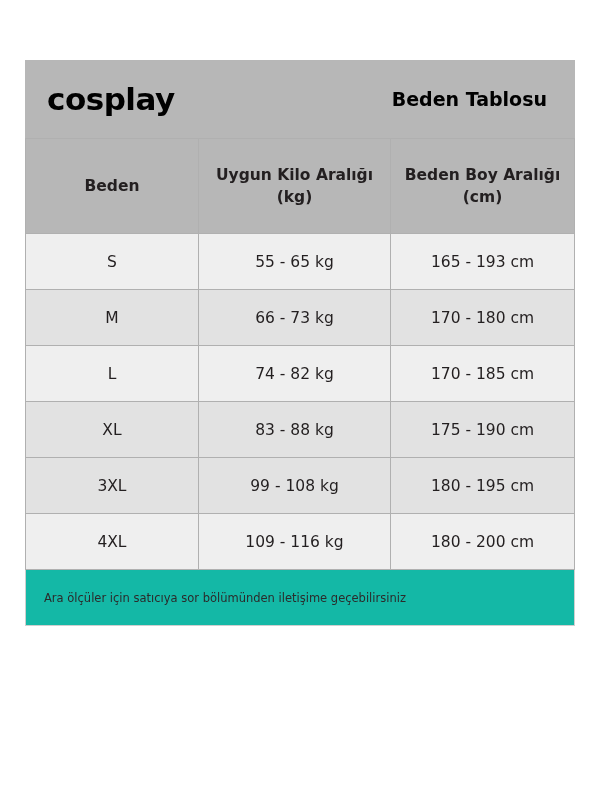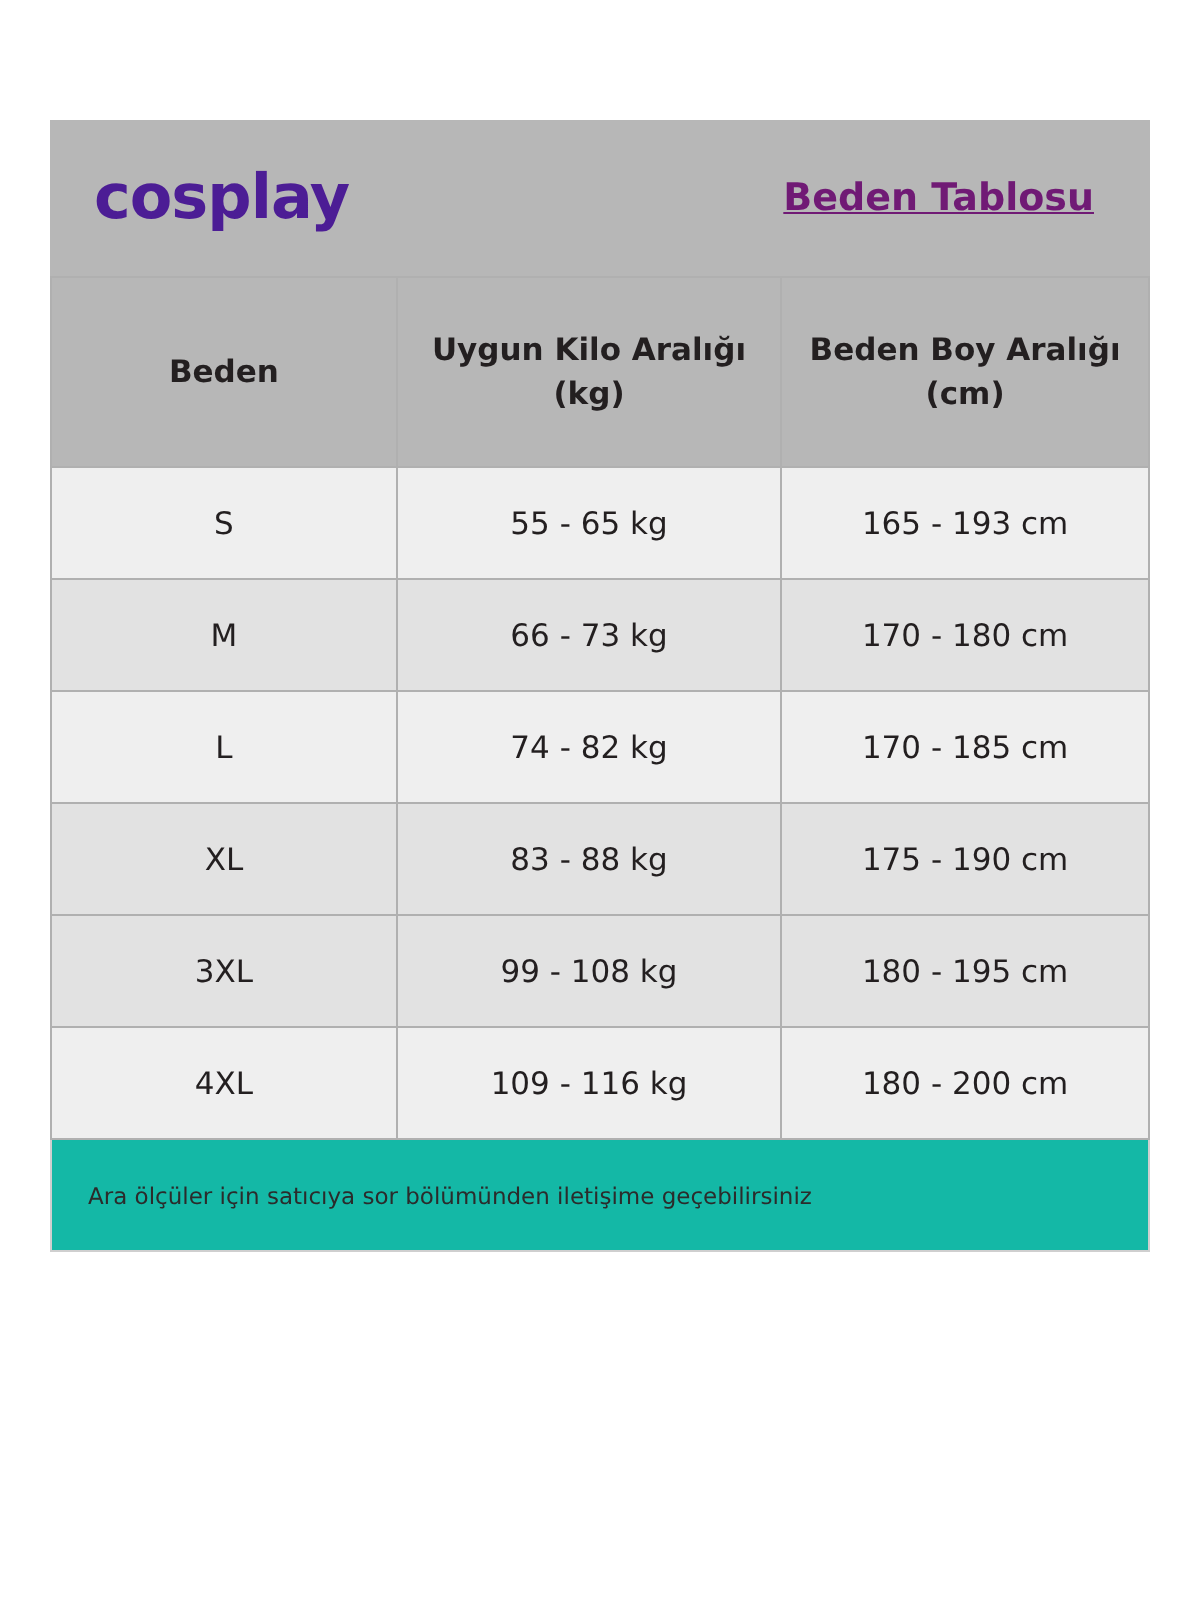--- a/index.html
+++ b/index.html
@@ -28,28 +28,27 @@
     background: #b7b7b7;
     height: 78px;
     padding: 0 22px;
     box-sizing: border-box;
   }
   .brand {
     font-family: "DejaVu Sans", "Liberation Sans", sans-serif;
     font-size: 31px;
     font-weight: 700;
     letter-spacing: -0.5px;
-    color: #4c1d95;
+    color: #000000;
   }
   .header-title {
     font-size: 19px;
     font-weight: 700;
-    color: #701a75;
+    color: #000000;
     margin-right: 6px;
-    text-decoration: underline;
   }
   
   table {
     border-collapse: collapse;
     width: 100%;
     table-layout: fixed;
   }
   col.c1 { width: 31.5%; }
   col.c2 { width: 35%; }
   col.c3 { width: 33.5%; }

